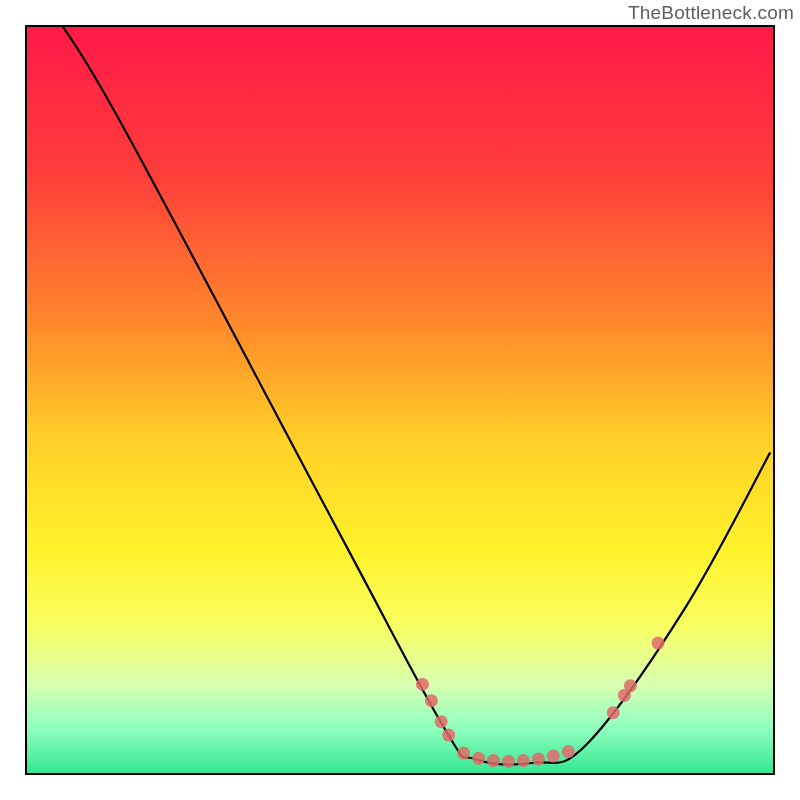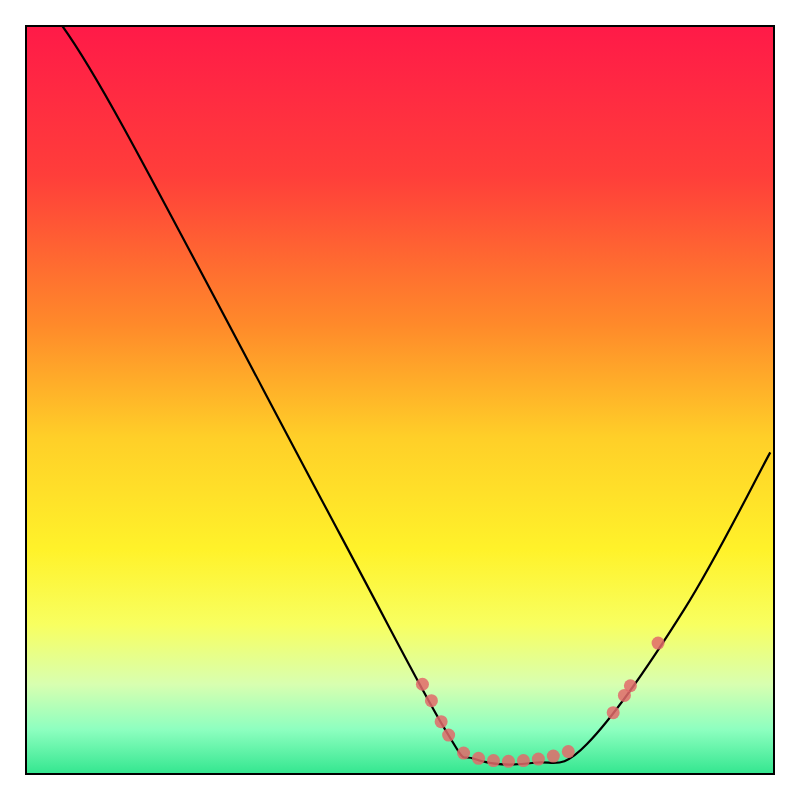--- a/index.html
+++ b/index.html
@@ -27,20 +27,21 @@
     z-index: 10;
   }
   svg {
     display: block;
   }
 </style>
 </head>
 <body>
 
 <div class="container">
+  <div class="watermark">TheBottleneck.com</div>
 
   <svg id="chart-svg" width="800" height="800" viewBox="0 0 800 800">
     <defs>
       <linearGradient id="bg-grad" x1="0" y1="0" x2="0" y2="1">
           <stop offset="0%" stop-color="#ff1a48"></stop>
           <stop offset="20%" stop-color="#ff3e3a"></stop>
           <stop offset="40%" stop-color="#ff8a2a"></stop>
           <stop offset="55.00000000000001%" stop-color="#ffcf28"></stop>
           <stop offset="70%" stop-color="#fff22a"></stop>
           <stop offset="80%" stop-color="#f8ff60"></stop>

